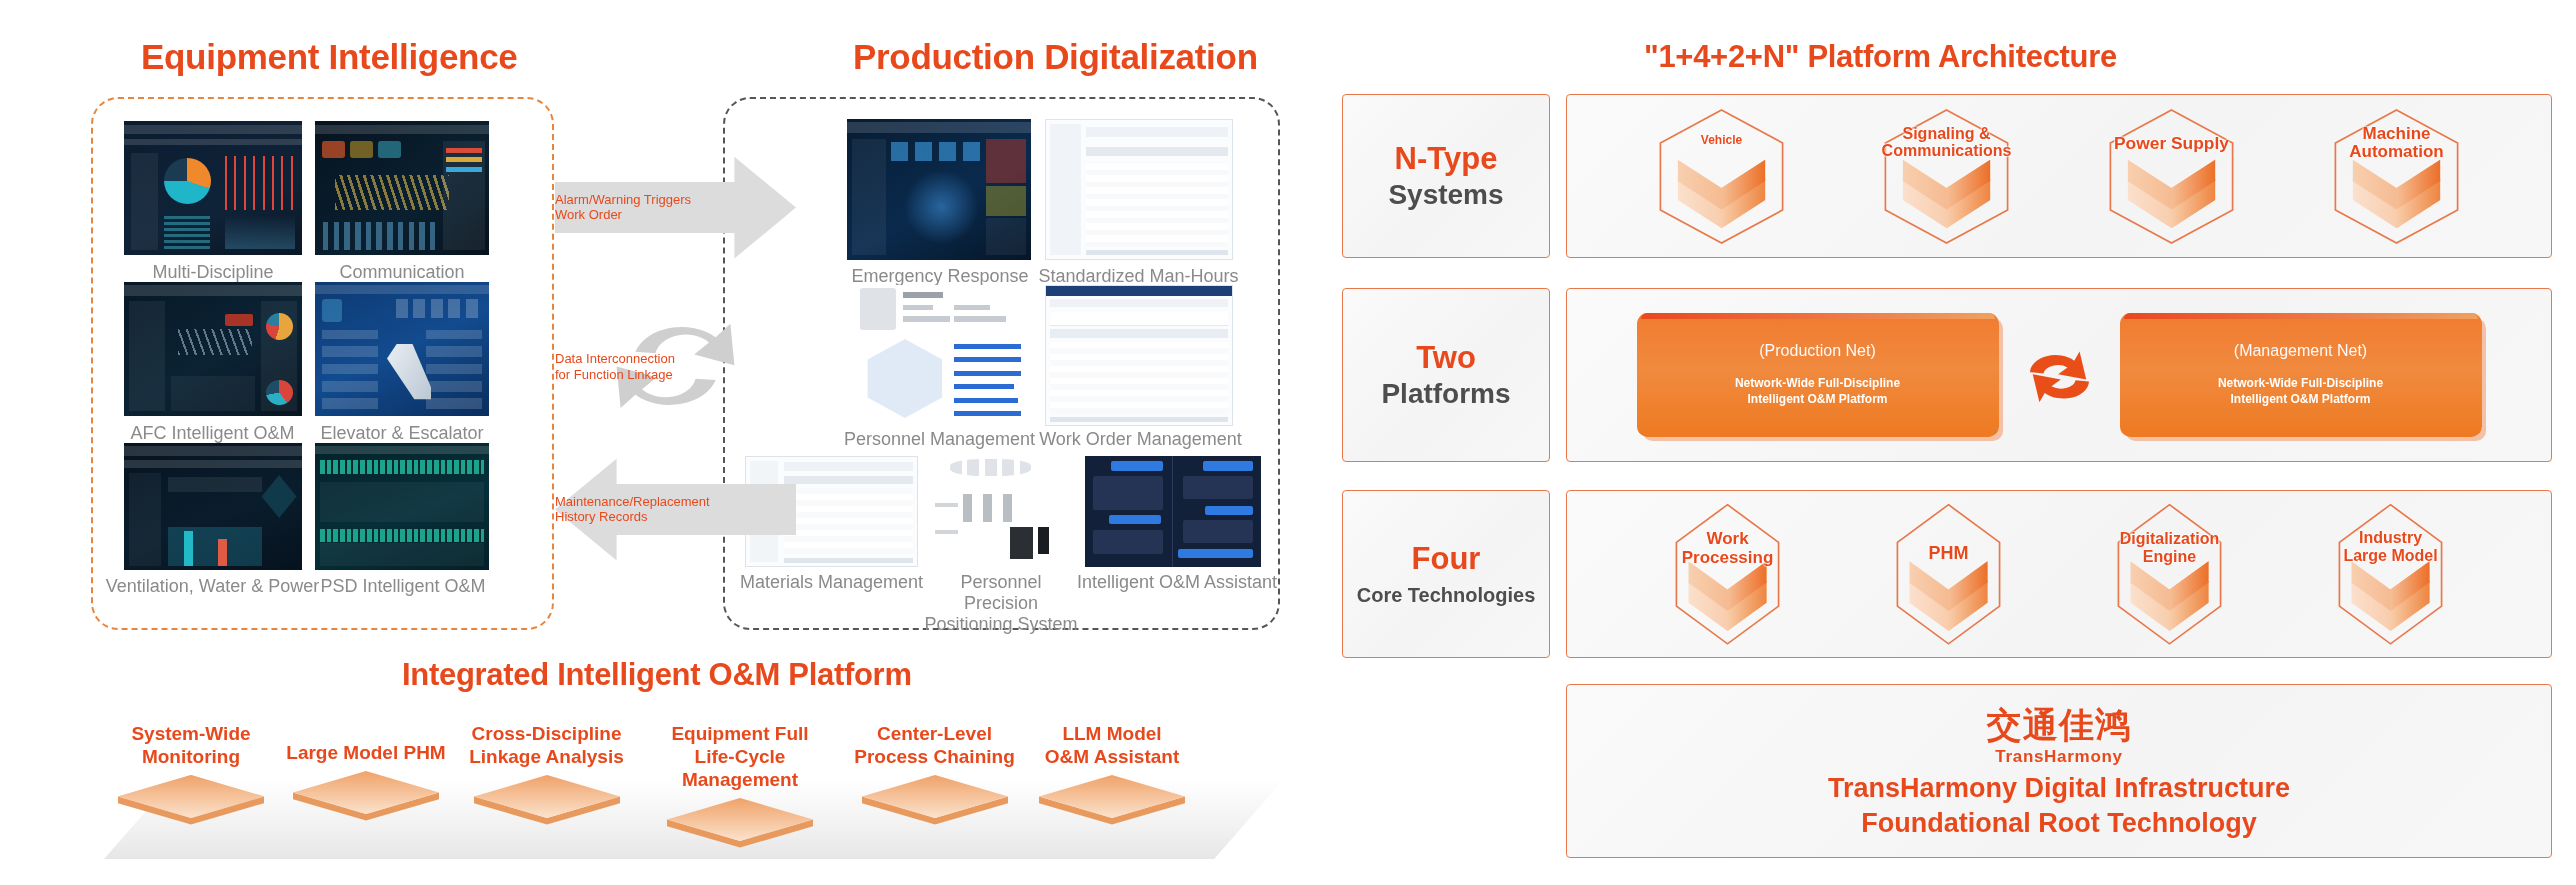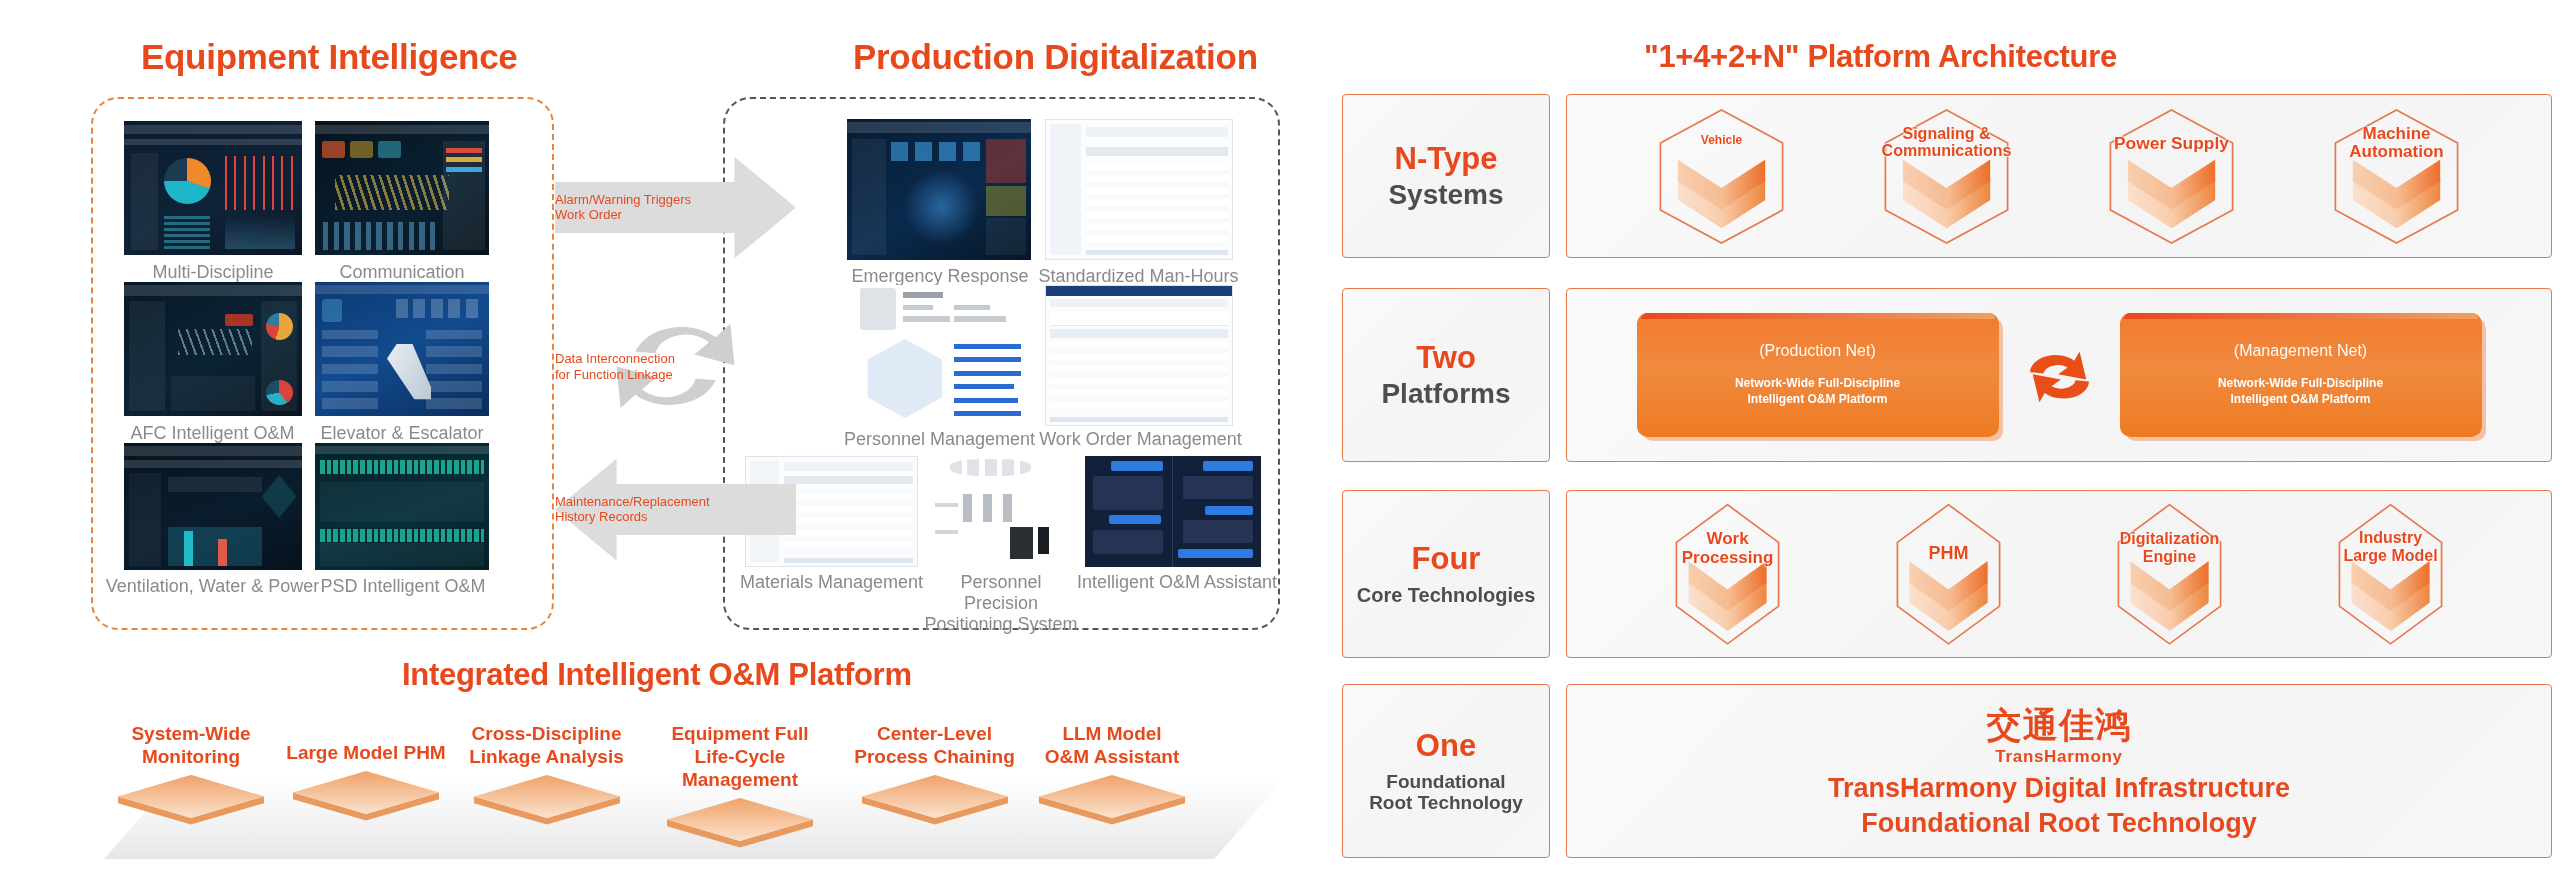--- a/index.html
+++ b/index.html
@@ -631,25 +631,20 @@
         <polygon points="32,118 90,160 148,118 148,150 90,192 32,150" fill="url(#chevL2)"></polygon>
         <polygon points="90,160 148,118 148,150 90,192" fill="url(#chevR2)"></polygon>
         <polygon points="32,88 90,130 148,88 148,120 90,162 32,120" fill="url(#chevL)"></polygon>
         <polygon points="90,130 148,88 148,120 90,162" fill="url(#chevR)"></polygon>
       </svg>
       <div class="hlabel" style="top:27px; font-size:16px; width:141px;">Industry
 Large Model</div>
     </div>
   </div>
 
-  <div class="row-card row-left" style="left:1342px; top:684px; width:208px; height:174px;">
-    <div class="rl-top" style="font-size:31px;">One</div>
-    <div class="rl-bot" style="font-size:19px; margin-top:6.7px;">Foundational
-Root Technology</div>
-  </div>
   <div class="row-card" style="left:1566px; top:684px; width:986px; height:174px;
               display:flex; align-items:center; justify-content:center;">
     <div class="brand-block">
       <div class="brand-cn">交通佳鸿</div>
       <div class="brand-en">TransHarmony</div>
       <div class="brand-line">TransHarmony Digital Infrastructure
 Foundational Root Technology</div>
     </div>
   </div>
 

